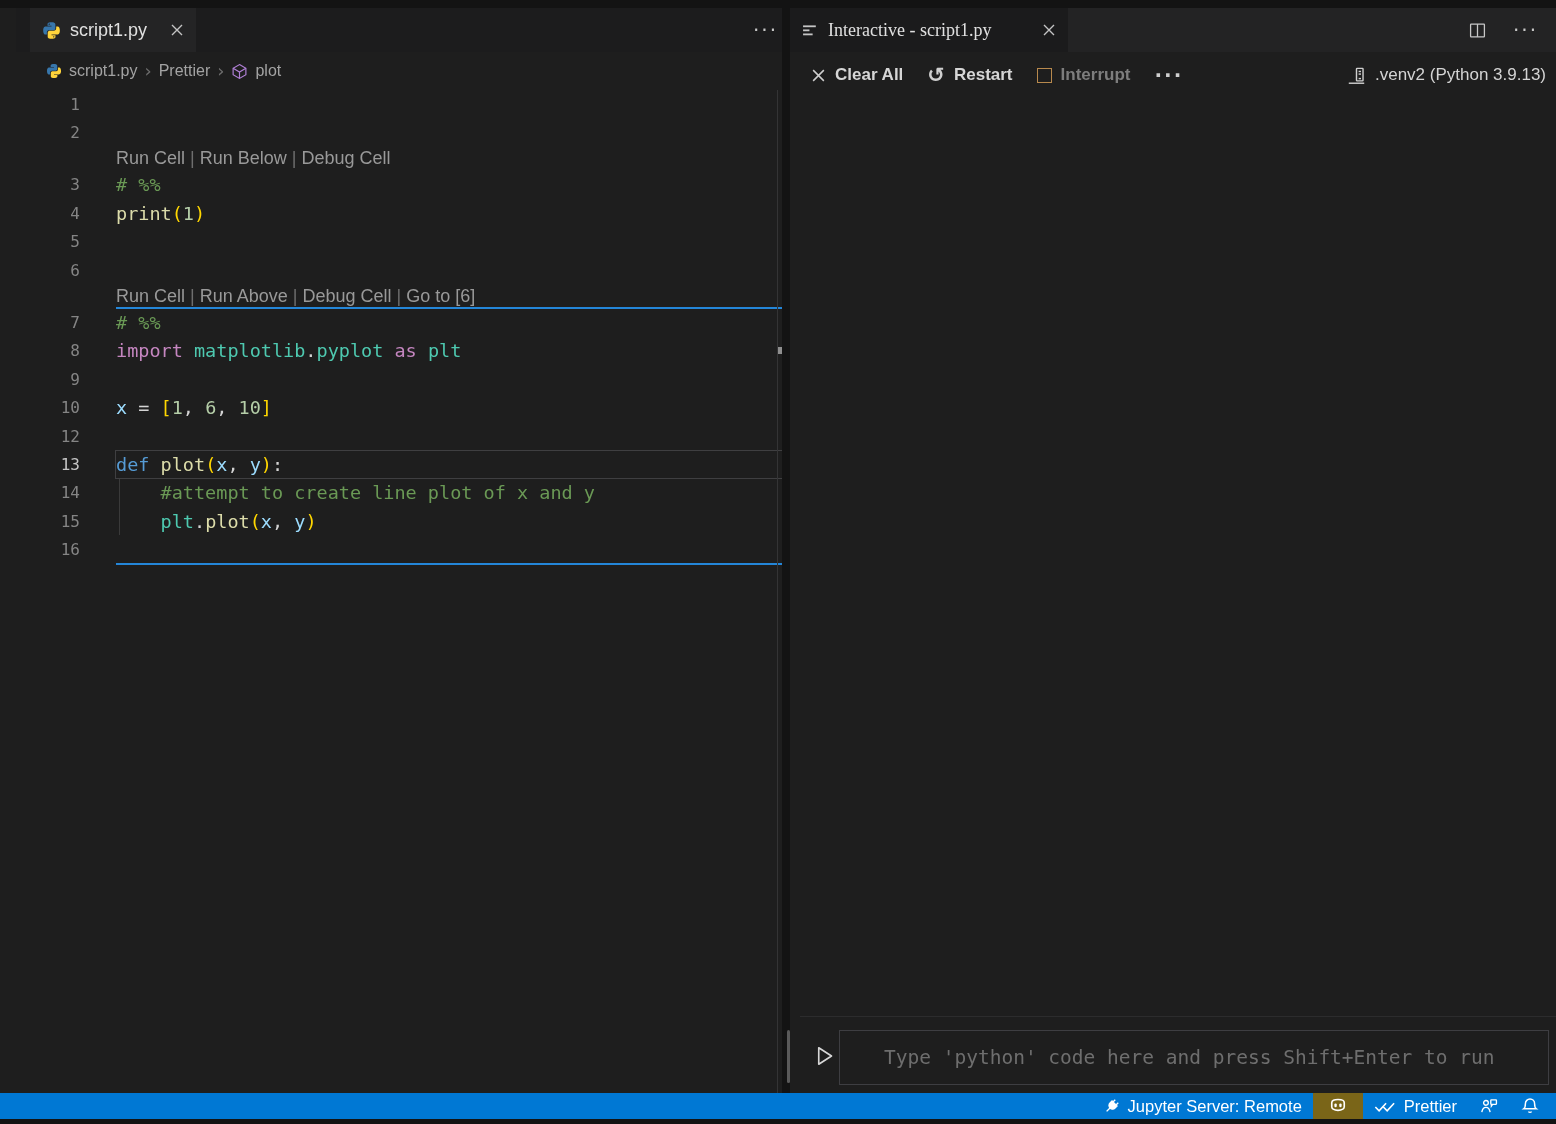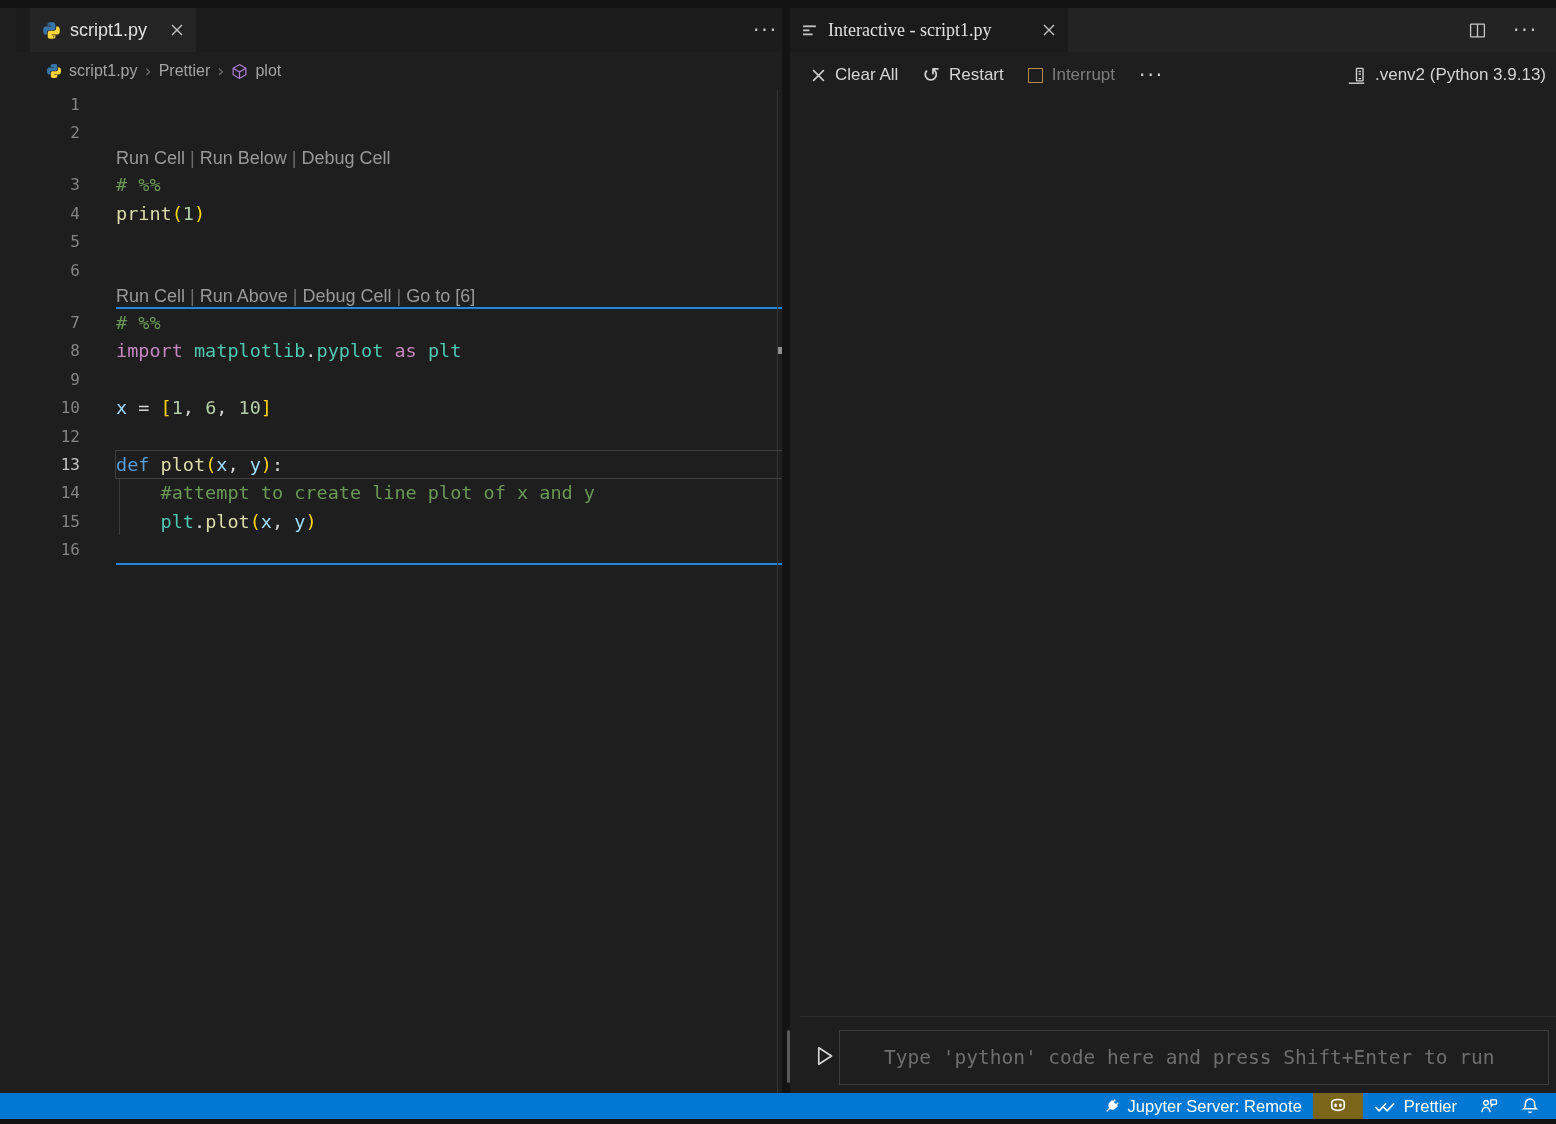--- a/index.html
+++ b/index.html
@@ -49,21 +49,21 @@
   .cell-line{position:absolute;left:100px;right:0;bottom:-1px;height:2px;background:var(--c-cell,#2486d8);}
   .cur-box{position:absolute;left:99px;right:1px;top:0;bottom:0;border:1px solid #3f3f41;pointer-events:none;}
   .row.guide::before{content:'';position:absolute;left:103px;top:0;bottom:0;width:1px;background:#3a3a3a;}
   .t-cm{color:var(--t-cm);} .t-kw{color:var(--t-kw);} .t-kd{color:var(--t-kd);}
   .t-fn{color:var(--t-fn);} .t-vr{color:var(--t-vr);} .t-nu{color:var(--t-nu);}
   .t-ty{color:var(--t-ty);} .t-br{color:var(--t-br);} .t-op{color:var(--t-op);} .t-pl{color:var(--t-pl);}
 
   
   .itoolbar{position:absolute;left:0;top:44px;width:100%;height:46px;background:#1e1e1e;
             display:flex;align-items:center;padding-left:12px;box-sizing:border-box;gap:6px;}
-  .tbtn{display:flex;align-items:center;gap:9px;padding:4px 9px;font-size:17px;color:#d6d6d6;cursor:pointer;white-space:nowrap;}
+  .tbtn{display:flex;align-items:center;gap:9px;padding:4px 9px;font-size:17px;color:#d6d6d6;cursor:pointer;white-space:nowrap;font-weight:bold;}
   .tbtn .glyph{font-family:"DejaVu Sans",sans-serif;color:#cfcfcf;}
   .tbtn.restart .glyph{font-size:21px;line-height:1;}
   .tbtn.more{font-size:20px;letter-spacing:2px;color:#cfcfcf;font-family:"DejaVu Sans",sans-serif;}
   .sq{width:15px;height:15px;border:1.5px solid var(--c-interrupt,#b8894d);box-sizing:border-box;}
   .disabled-label{color:#7d7d7d;}
   .kernel{margin-left:auto;display:flex;align-items:center;gap:9px;padding-right:10px;font-size:17px;color:#d4d4d4;cursor:pointer;}
 
   .icontent{position:absolute;left:0;top:90px;width:100%;height:918px;background:#1e1e1e;}
 
   

